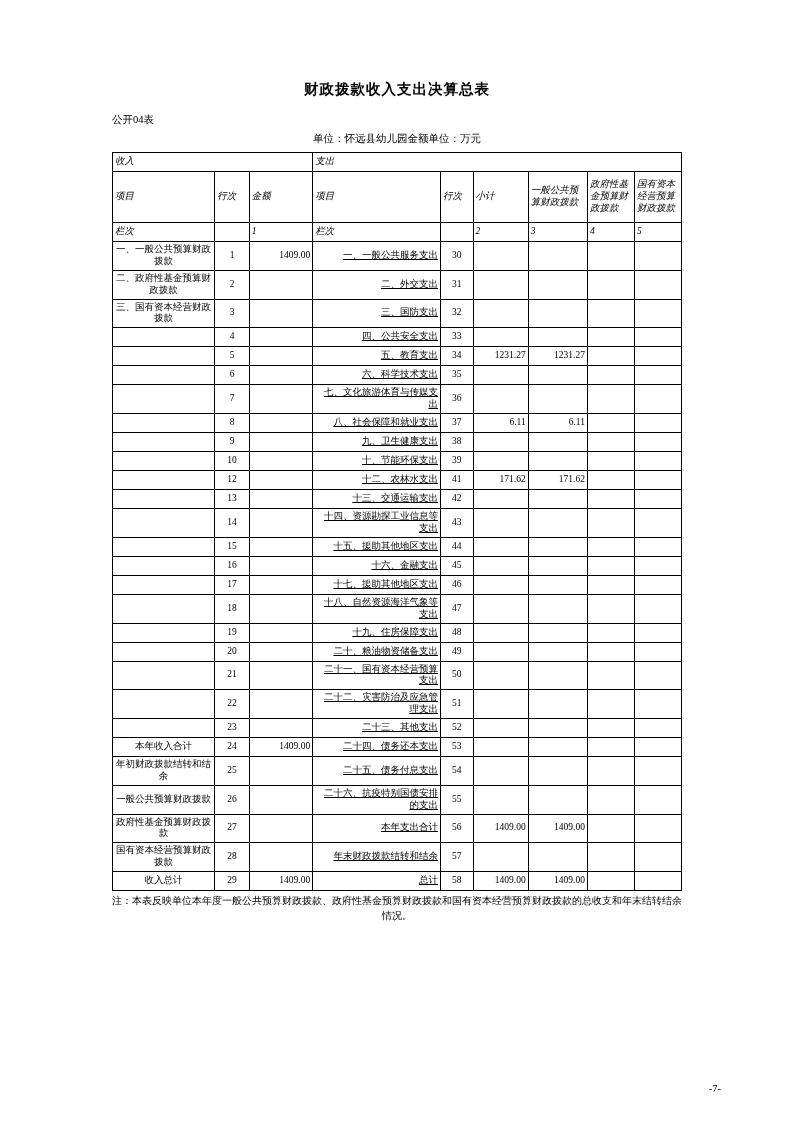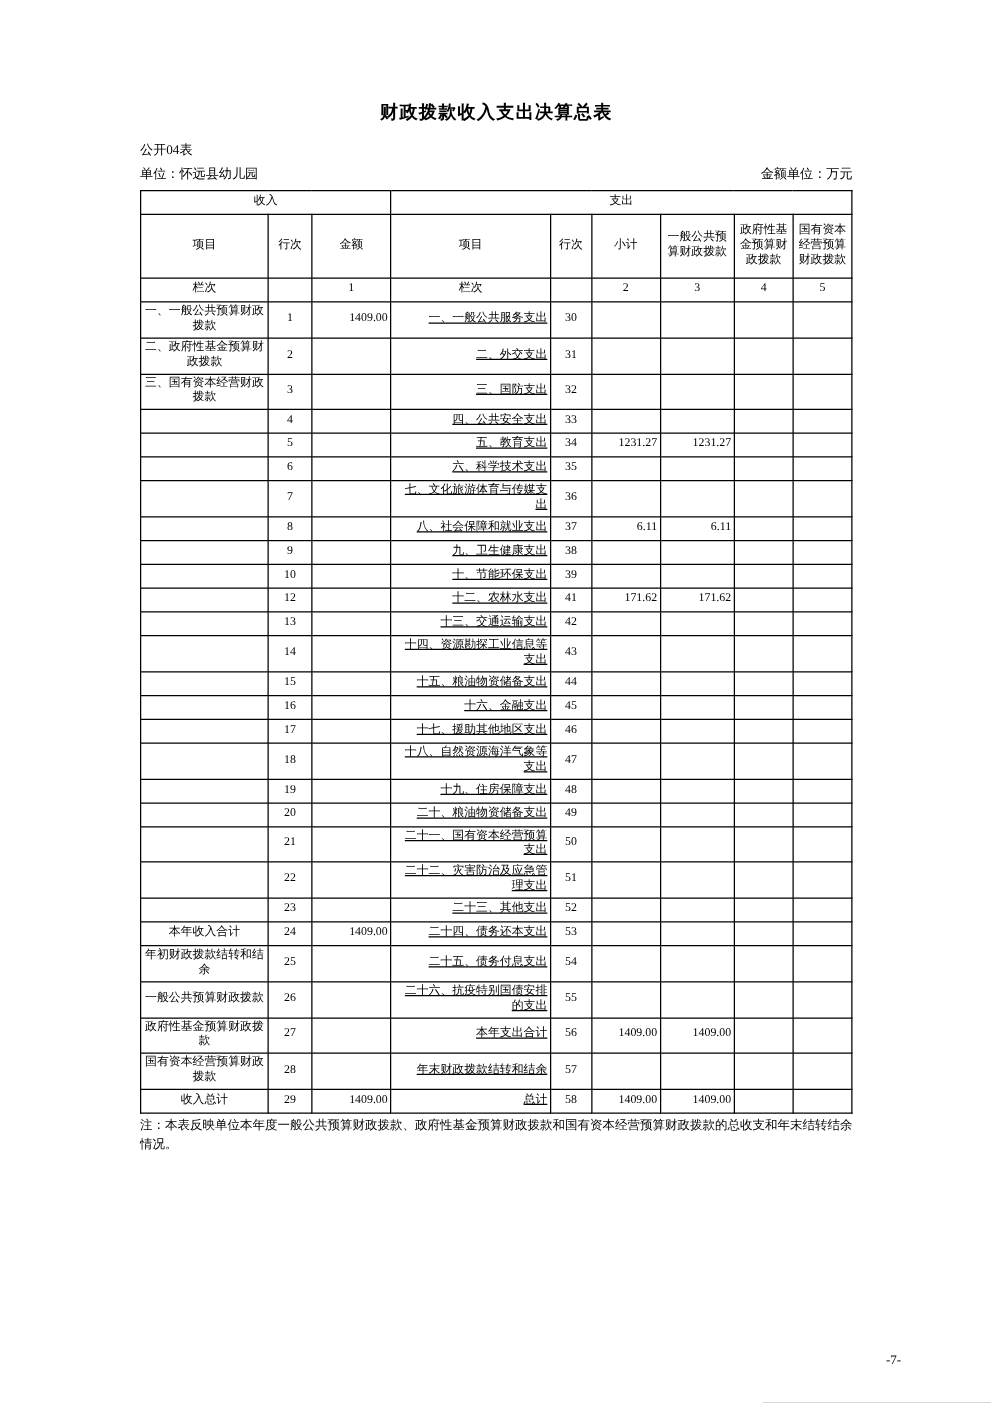--- a/index.html
+++ b/index.html
@@ -31,47 +31,48 @@
     letter-spacing: 1px;
     margin-bottom: 14px;
   }
   .form-code {
     text-align: left;
     font-size: 10.5px;
     margin-bottom: 5px;
   }
   .meta-row {
     display: flex;
-    justify-content: space-between;
+    justify-content: center;
     font-size: 10.5px;
     margin-bottom: 6px;
   }
   table.main {
     border-collapse: collapse;
     width: 100%;
     table-layout: fixed;
     font-size: 9.5px;
   }
   table.main td, table.main th {
     border: 1px solid #000;
     padding: 2px 2px;
     vertical-align: middle;
     font-weight: normal;
     line-height: 1.25;
     height: 14px;
   }
   .c-center { text-align: center; }
   .c-right { text-align: right; padding-right: 5px; }
   .c-left { text-align: right; padding-left: 3px; text-decoration: underline; }
-  .hdr { text-align: center; }
+  .hdr { text-align: left; font-style: italic; }
   .note {
     font-size: 10px;
     margin-top: 3px;
     line-height: 1.45;
     text-indent: 0;
+    text-align: center;
   }
   .pagenum {
     position: absolute;
     right: 72px;
     bottom: 28px;
     font-size: 10.5px;
   }
   .tall { height: 26px; }
 </style>
 </head>
@@ -270,21 +271,21 @@
             <td class="c-center">43</td>
             <td class="c-right"></td>
             <td class="c-right"></td>
             <td class="c-right"></td>
             <td class="c-right"></td>
           </tr>
           <tr>
             <td class="c-center"></td>
             <td class="c-center">15</td>
             <td class="c-right"></td>
-            <td class="c-left">十五、粮油物资储备支出</td>
+            <td class="c-left">十五、援助其他地区支出</td>
             <td class="c-center">44</td>
             <td class="c-right"></td>
             <td class="c-right"></td>
             <td class="c-right"></td>
             <td class="c-right"></td>
           </tr>
           <tr>
             <td class="c-center"></td>
             <td class="c-center">16</td>
             <td class="c-right"></td>

